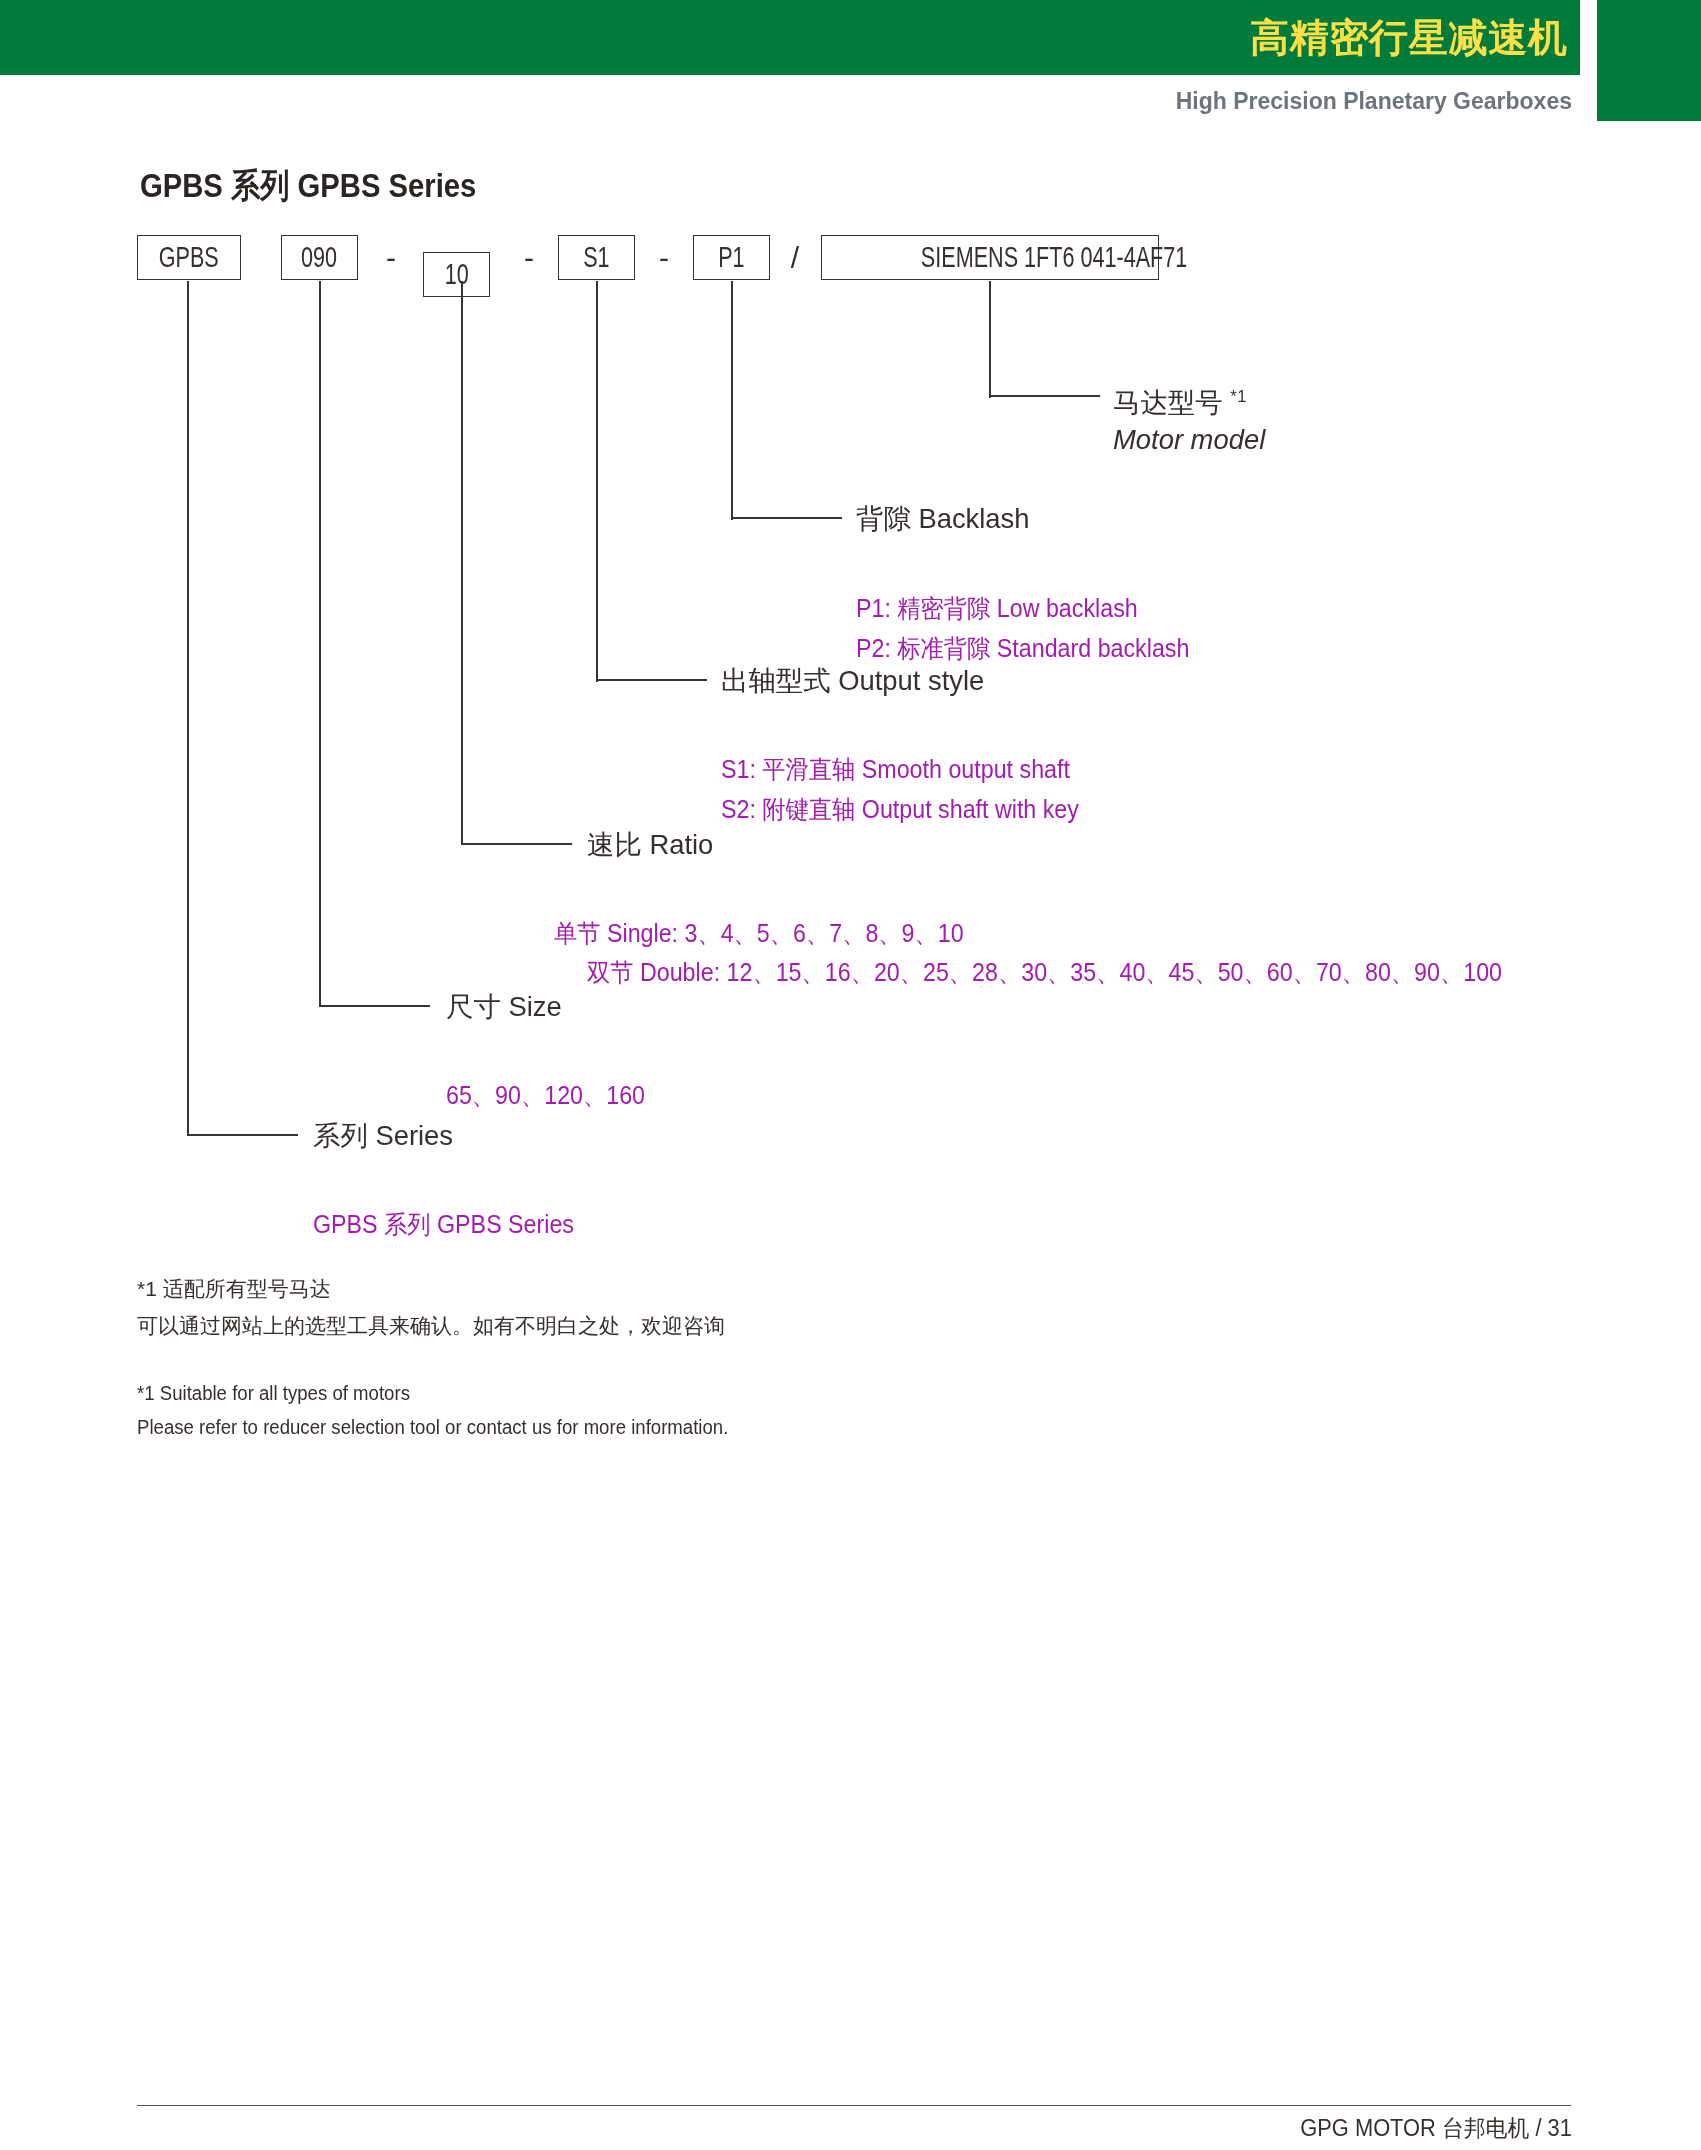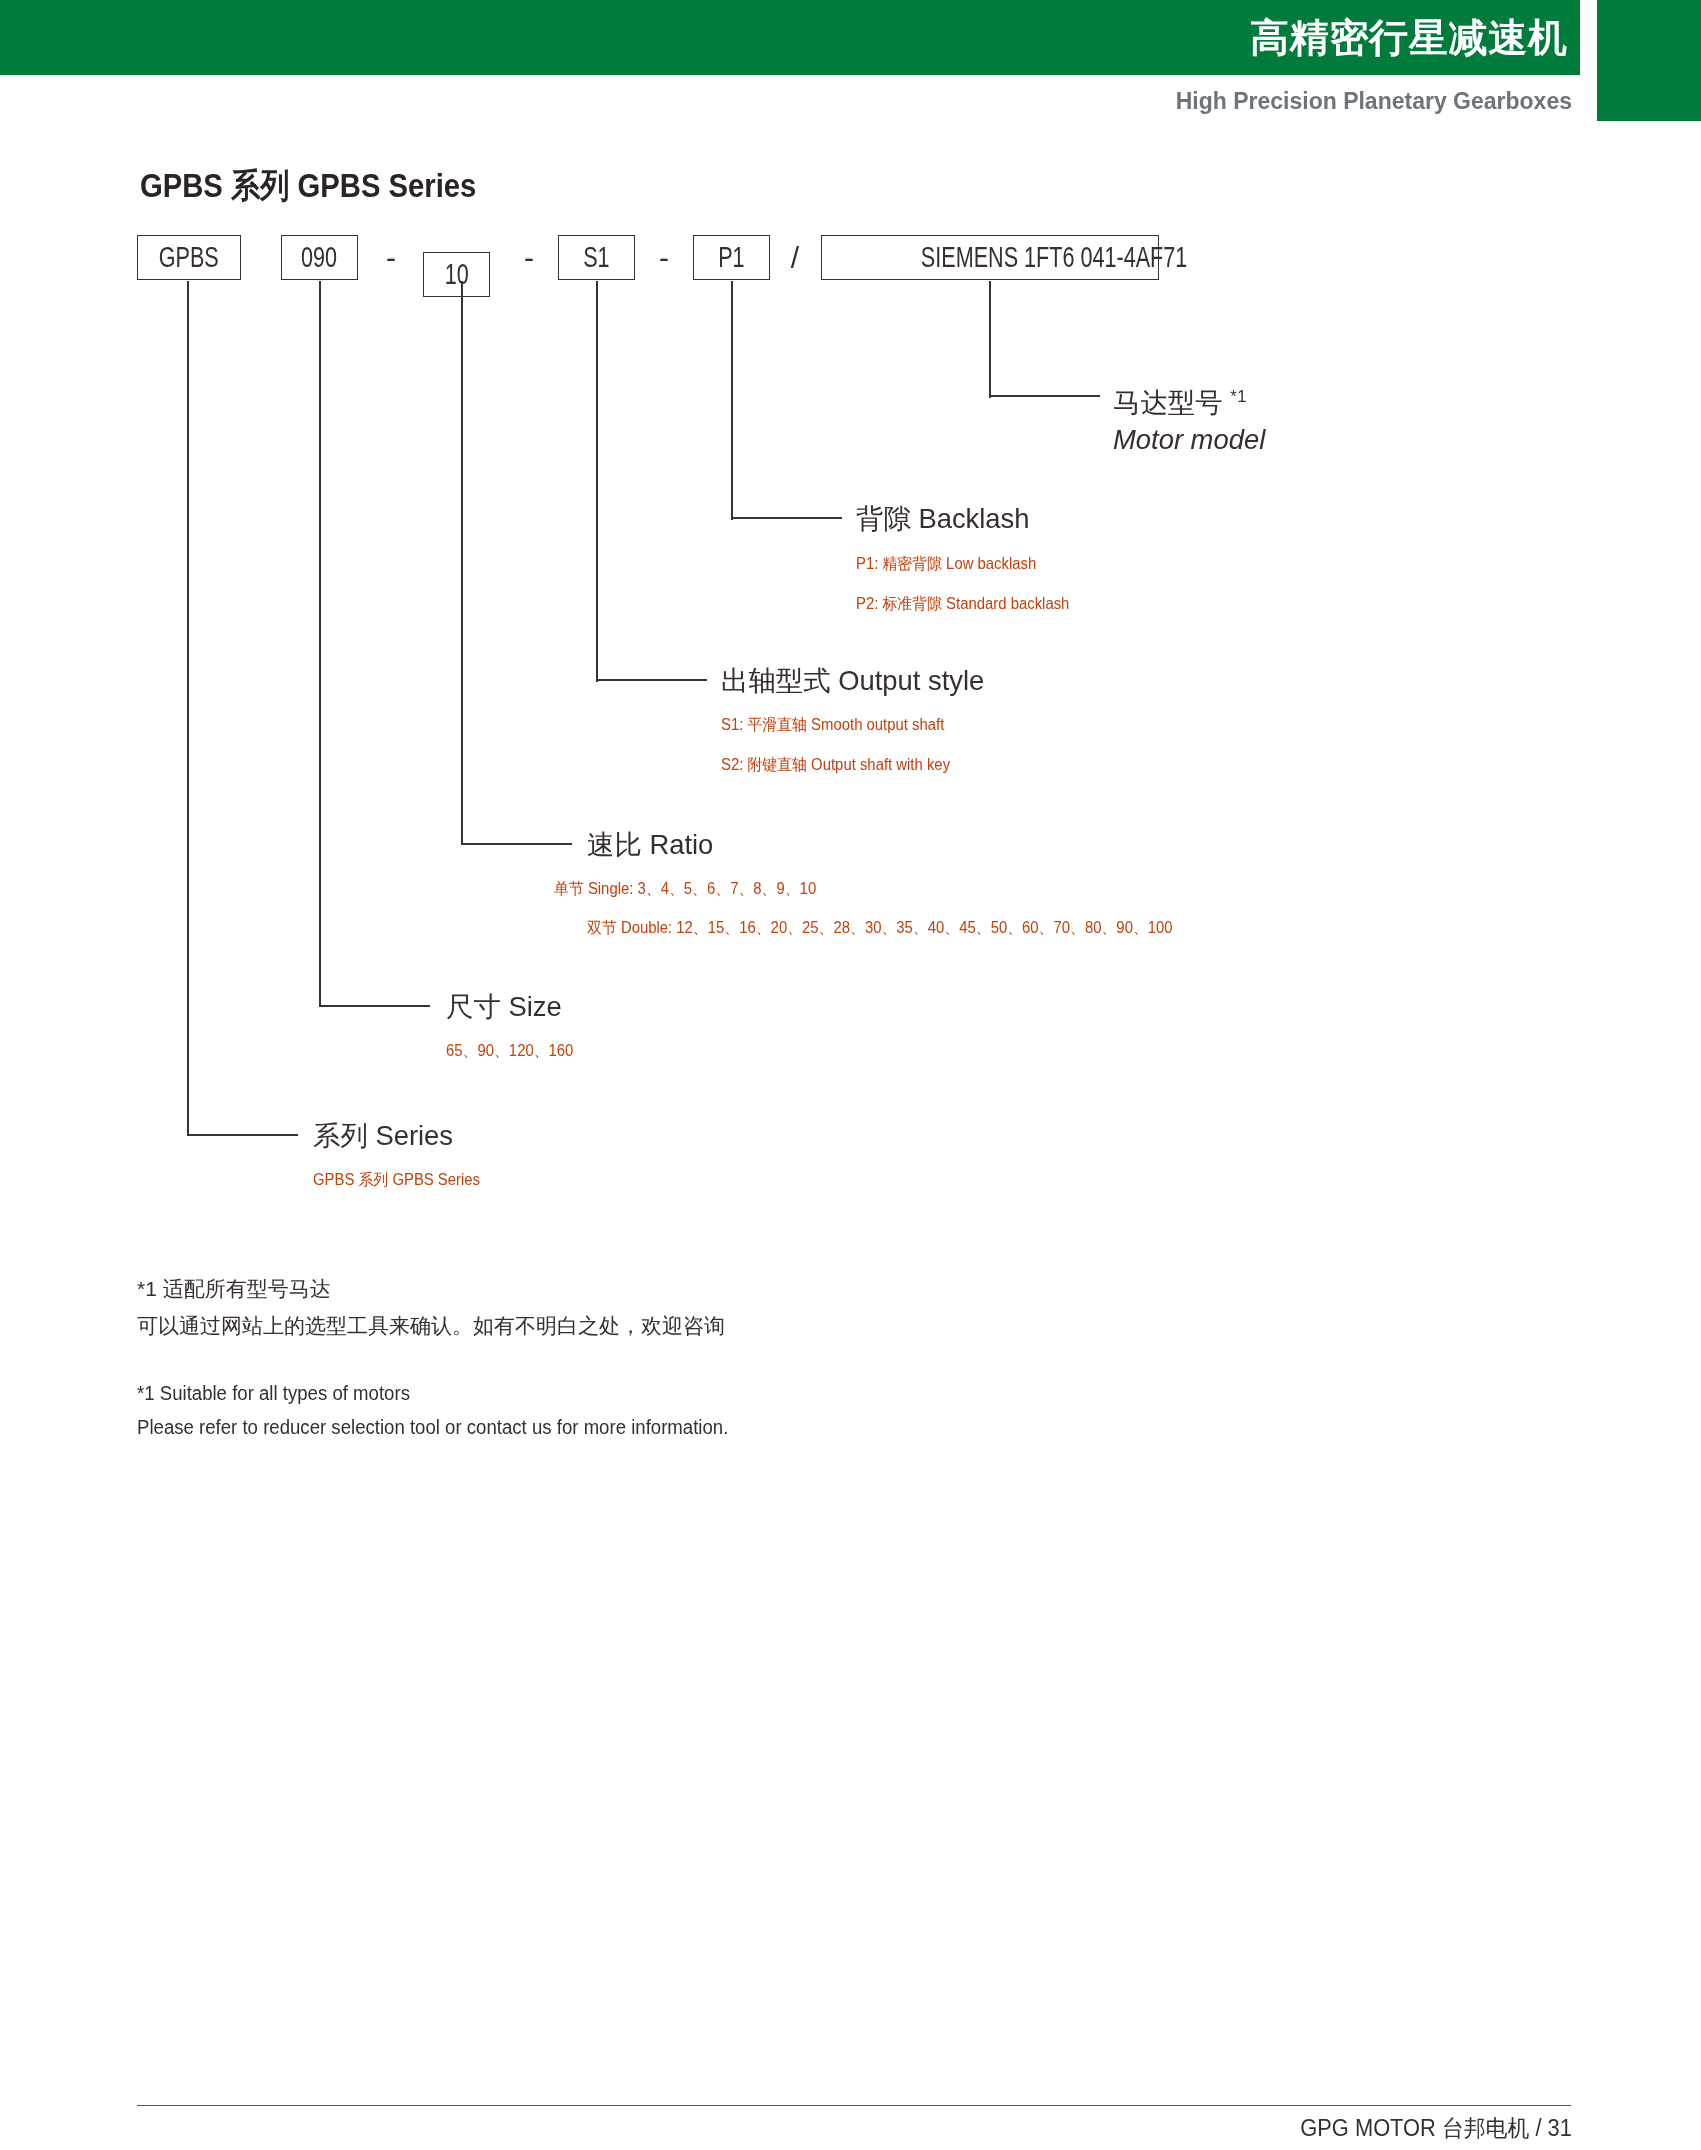--- a/index.html
+++ b/index.html
@@ -16,21 +16,21 @@
   
   .banner{
     left:0;top:0;width:1580px;height:75px;
     background:#007b3c;
     text-align:right;
   }
   .banner-title{
     display:inline-block;
     line-height:75px;
     padding-right:12.4px;
-    font-size:39px;font-weight:bold;color:#ffffff;
+    font-size:39px;font-weight:bold;color:#fde047;
     letter-spacing:0.7px;
   }
   .corner-tab{
     left:1597px;top:0;width:105px;height:121px;
     background:#007b3c;
   }
   .subtitle{
     right:130px;top:88px;
     font-size:23px;font-weight:bold;color:#6e747b;
     line-height:27.4px;
@@ -66,22 +66,22 @@
   .vline{width:2.1px;background:#383230;}
   .hline{height:2.1px;background:#383230;}
 
   
   .co-head{
     font-size:27.4px;color:#362f2d;
     line-height:30px;white-space:nowrap;
   }
   .co-sup{font-size:16.5px;vertical-align:super;letter-spacing:0.7px;}
   .co-sub{
-    font-size:16px;color:#c2410c;
-    line-height:25px;white-space:nowrap;
+    font-size:25px;color:#a21caf;
+    line-height:25px;white-space:nowrap;margin-top:45px;
   }
   .cond93{display:inline-block;transform:scaleX(0.93);transform-origin:0 50%;}
 
   
   .fn-cn{font-size:21px;color:#362f2d;line-height:26px;white-space:nowrap;}
   .fn-en{font-size:20px;color:#362f2d;line-height:25px;white-space:nowrap;}
 
   
   .footer-rule{left:137px;top:2105px;width:1434px;height:1.4px;background:#55504e;}
   .footer-text{

